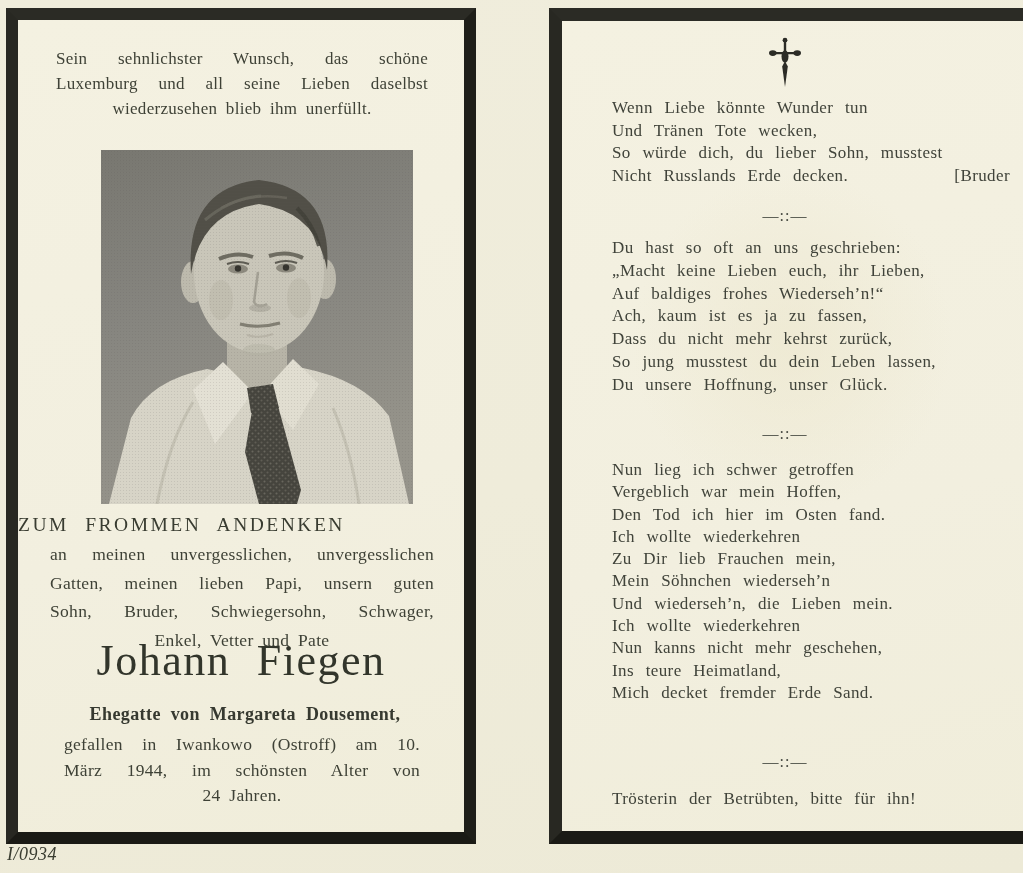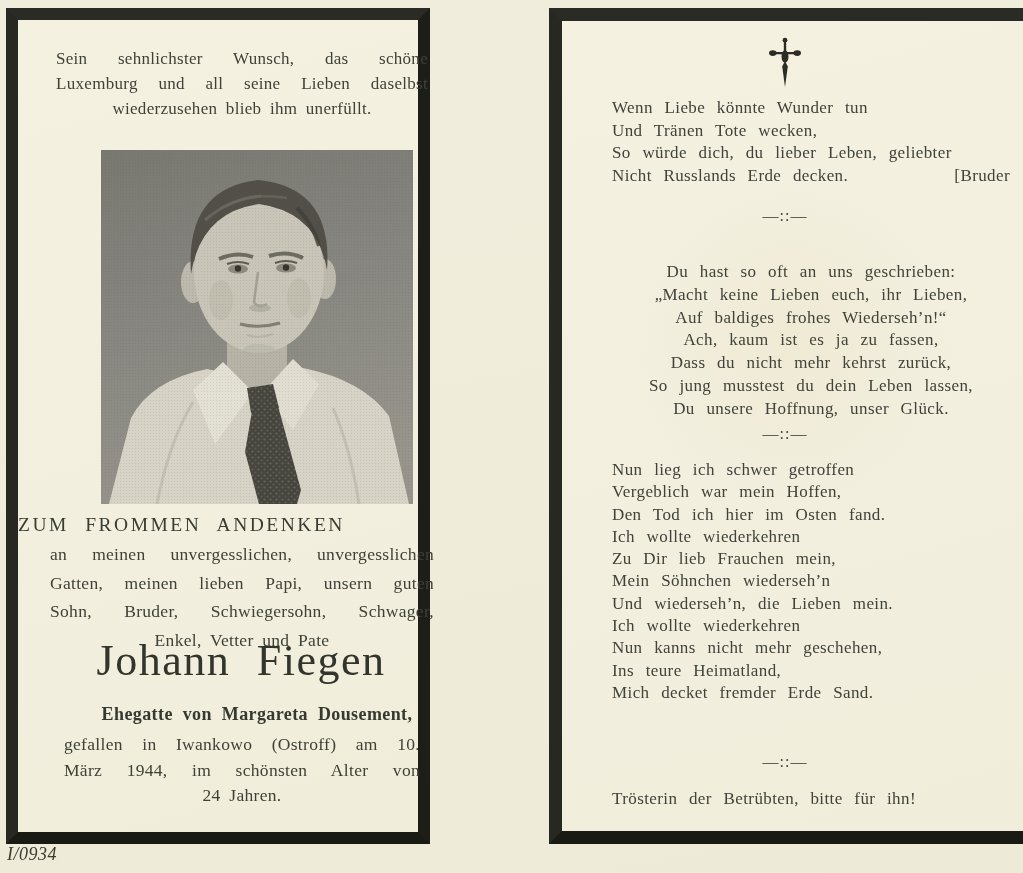--- a/index.html
+++ b/index.html
@@ -21,49 +21,49 @@
     position: absolute;
     top: 8px; height: 836px;
     box-sizing: border-box;
     border: 12px solid #23231d;
     border-top-color: #2b2b25;
     border-left-color: #282822;
     border-right-color: #1e1e19;
     border-bottom-color: #1a1a15;
     background: linear-gradient(165deg, #f4f1e1 0%, #f2efdf 60%, #f0edda 100%);
   }
-  .card-left  { left: 6px;  width: 424px; text-decoration: underline; }
+  .card-left  { left: 6px;  width: 470px; text-decoration: underline; }
   .card-right { left: 533px; width: 544px; border-width: 13px; margin-left: 16px; }
   .watermark {
     position: absolute; left: 70px; top: 150px; width: 320px; height: 340px;
     border-radius: 50%;
     background: radial-gradient(closest-side, rgba(235,229,202,0.55), rgba(235,229,202,0));
     pointer-events: none;
   }
   
   .tblock { position: absolute; letter-spacing: 0.3px; word-spacing: 4px; }
   .jblock .line { text-align: justify; text-align-last: justify; }
   .jblock .line:last-child { text-align-last: center; }
   .intro   { top: 26px; left: 38px; width: 372px; font-size: 17px;   line-height: 25px; }
   .heading { top: 494px; left: 0; width: 446px; text-align: left;
              font-size: 19.5px; letter-spacing: 2.5px; word-spacing: 9px; color: #393c31; }
   .dedication { top: 520px; left: 32px; width: 384px; font-size: 17.5px; line-height: 28.6px; }
   .deceased-name { top: 614px; left: 0; width: 446px; text-align: center;
              font-size: 44px; line-height: 54px; letter-spacing: 1.5px; word-spacing: 14px;
              color: #32352b; }
-  .spouse  { top: 684px; left: 16px; width: 446px; text-align: center;
+  .spouse  { top: 684px; left: 4px; width: 446px; text-align: center;
              font-weight: bold; font-size: 18px; letter-spacing: 0.4px; word-spacing: 5px;
              color: #363930; }
   .death   { top: 712px; left: 46px; width: 356px; font-size: 17.5px; line-height: 25.5px; }
   .photo   { position: absolute; top: 130px; left: 83px; width: 312px; height: 354px; display: block; }
   
   .cross-wrap { position: absolute; top: 16px; left: 0; width: 446px; text-align: center; }
   .poem  { letter-spacing: 0.4px; word-spacing: 7px; font-size: 17px; color: #40433a; }
   .stanza-1 { top: 76px;  left: 50px; width: 398px; line-height: 22.6px; }
-  .stanza-2 { top: 240px; left: 50px; width: 398px; line-height: 22.8px; text-align: center; }
+  .stanza-2 { top: 216px; left: 50px; width: 398px; line-height: 22.8px; }
   .stanza-3 { top: 438px; left: 50px; width: 398px; line-height: 22.3px; }
   .turnover-line { display: flex; justify-content: space-between; }
   .divider { position: absolute; left: 0; width: 446px; text-align: center;
              font-size: 16px; letter-spacing: 1px; color: #454840; }
   .divider-1 { top: 186px; }
   .divider-2 { top: 404px; }
   .divider-3 { top: 732px; }
   .closing { top: 768px; left: 50px; width: 398px; font-size: 17px; }
   
   .archive-number {
@@ -181,21 +181,21 @@
           <ellipse cx="17" cy="19.5" rx="3.5" ry="6.2"></ellipse>
           <path d="M17 24 L19.8 29.5 L17 50 L14.2 29.5 Z"></path>
         </g>
       </svg>
     </div>
 
     <div class="tblock poem stanza-1">
       <div>
           <div class="line">Wenn Liebe könnte Wunder tun</div>
           <div class="line">Und Tränen Tote wecken,</div>
-          <div class="line">So würde dich, du lieber Leben, geliebter</div>
+          <div class="line">So würde dich, du lieber Sohn, musstest</div>
         </div>
       <div class="line turnover-line">
         <span>Nicht Russlands Erde decken.</span>
         <span>[Bruder</span>
       </div>
     </div>
 
     <div class="divider divider-1">—::—</div>
 
     <div class="tblock poem stanza-2">

